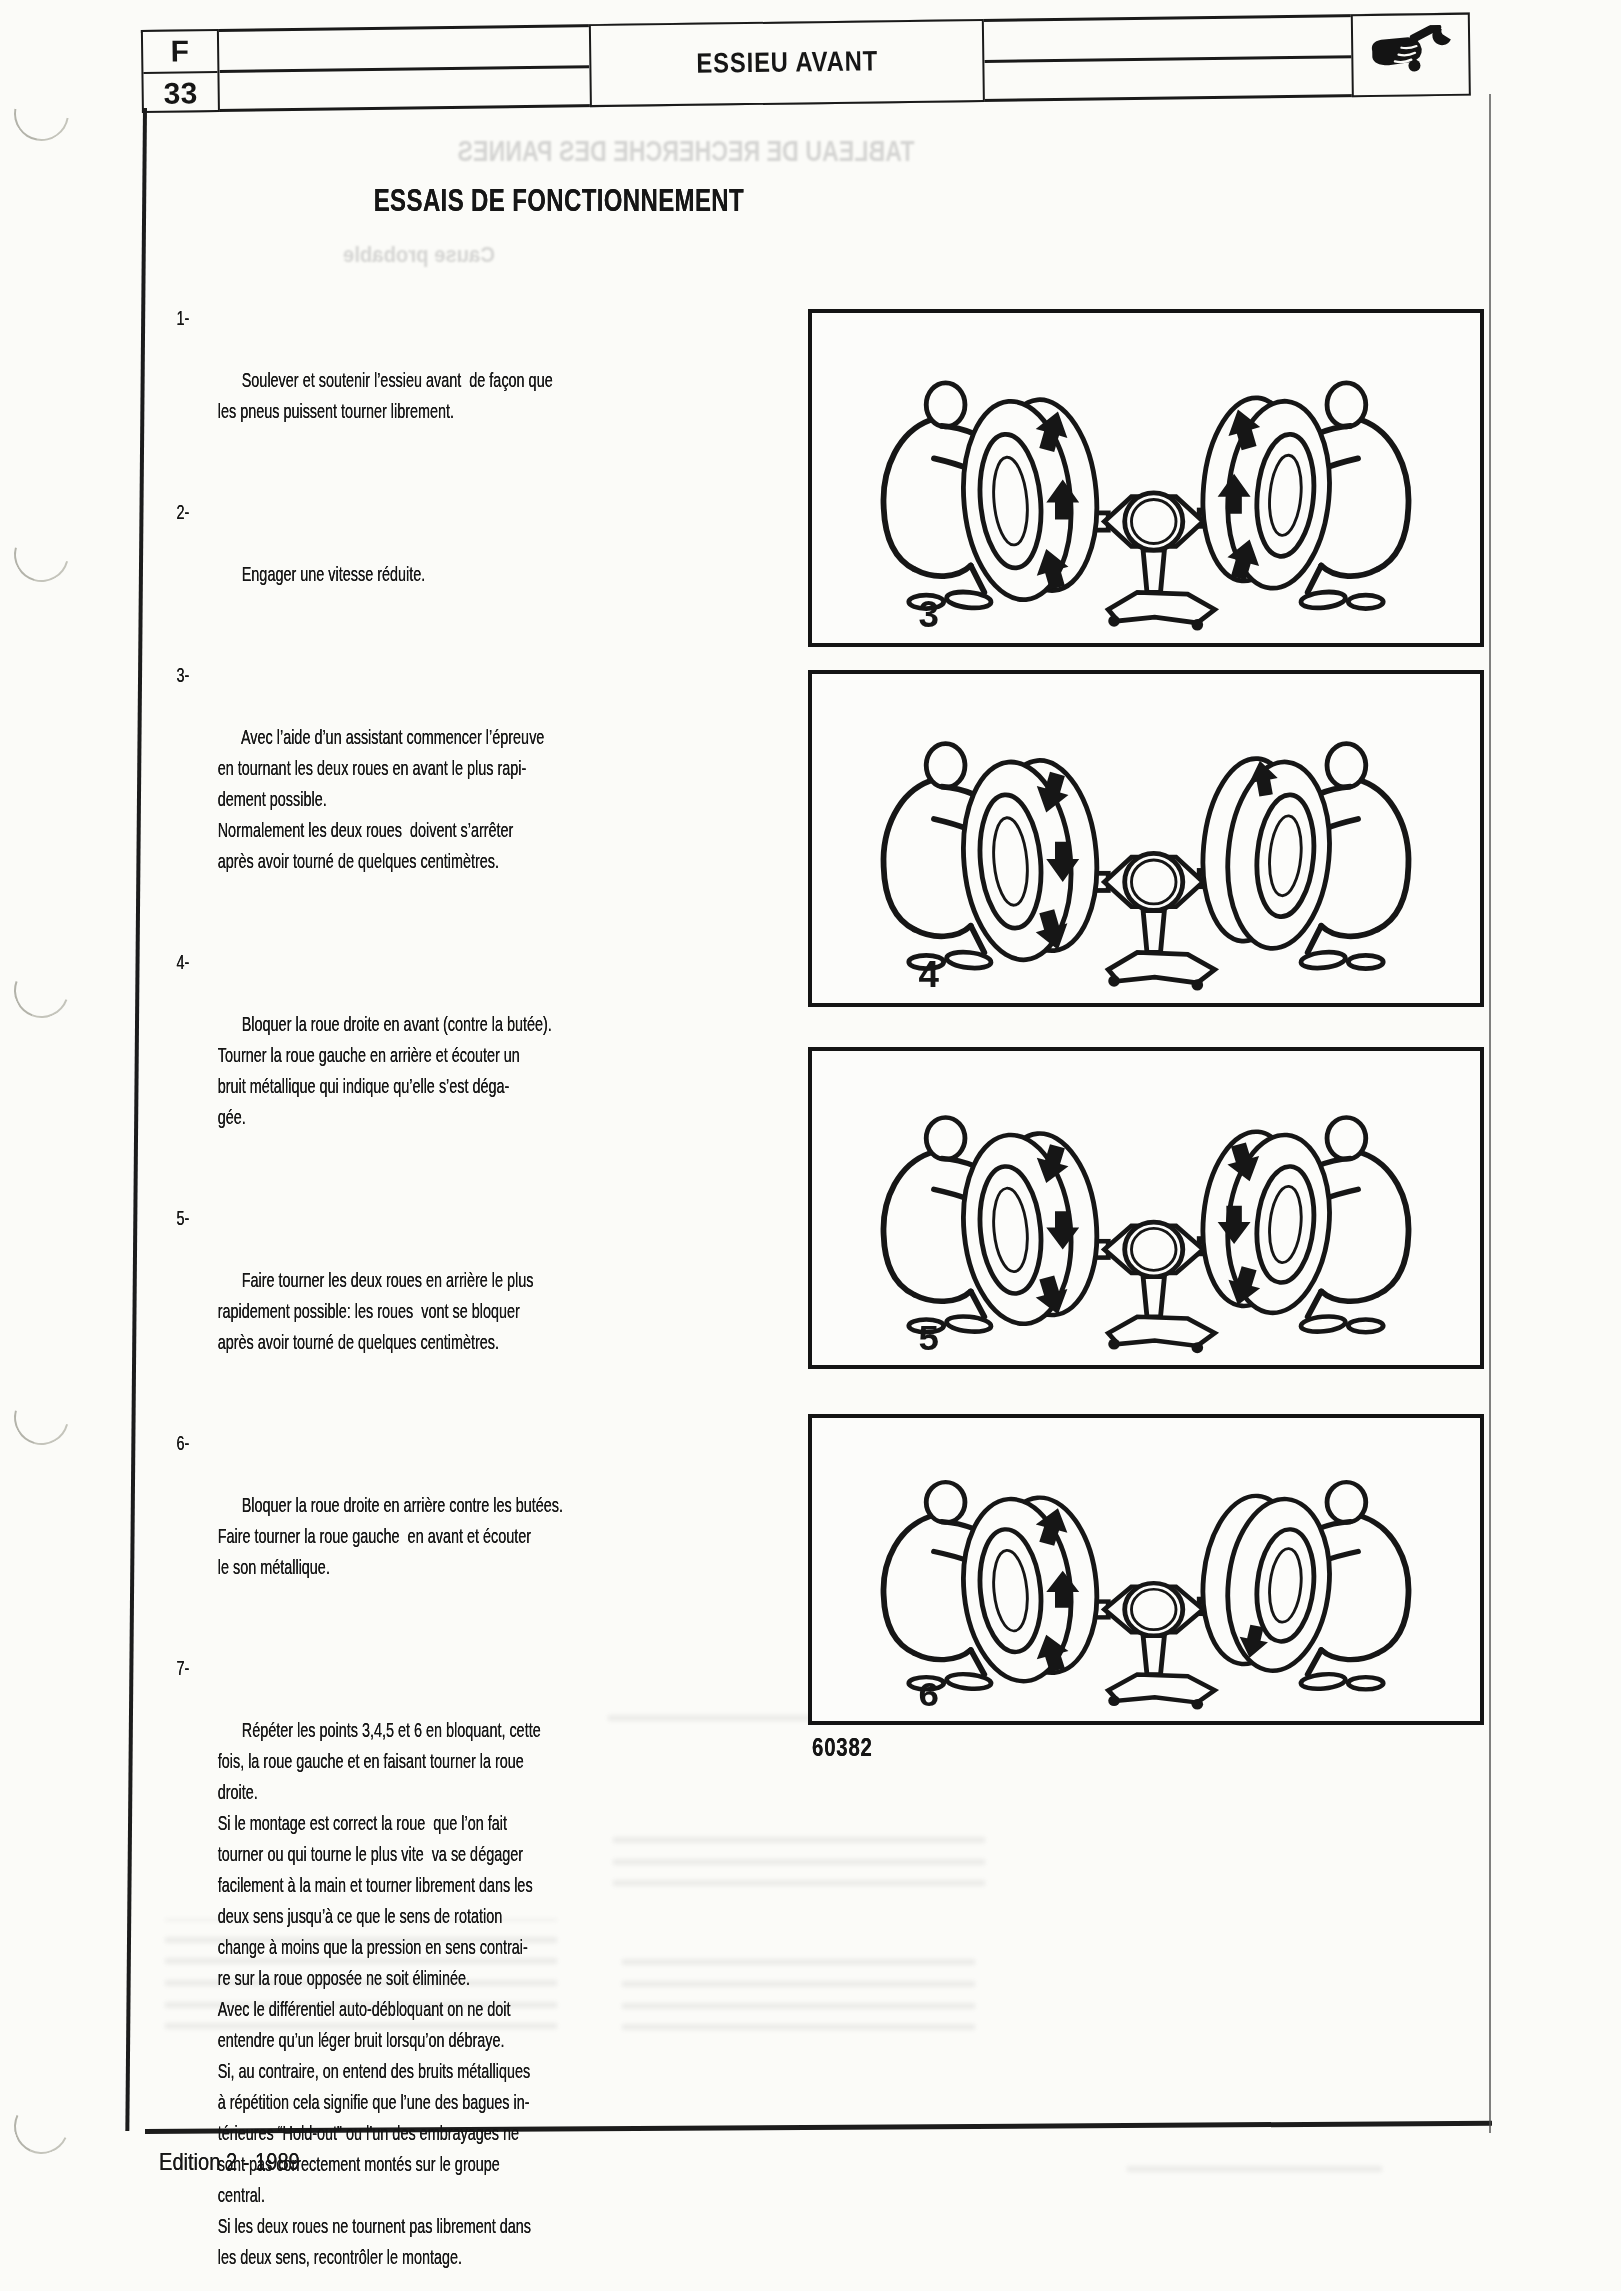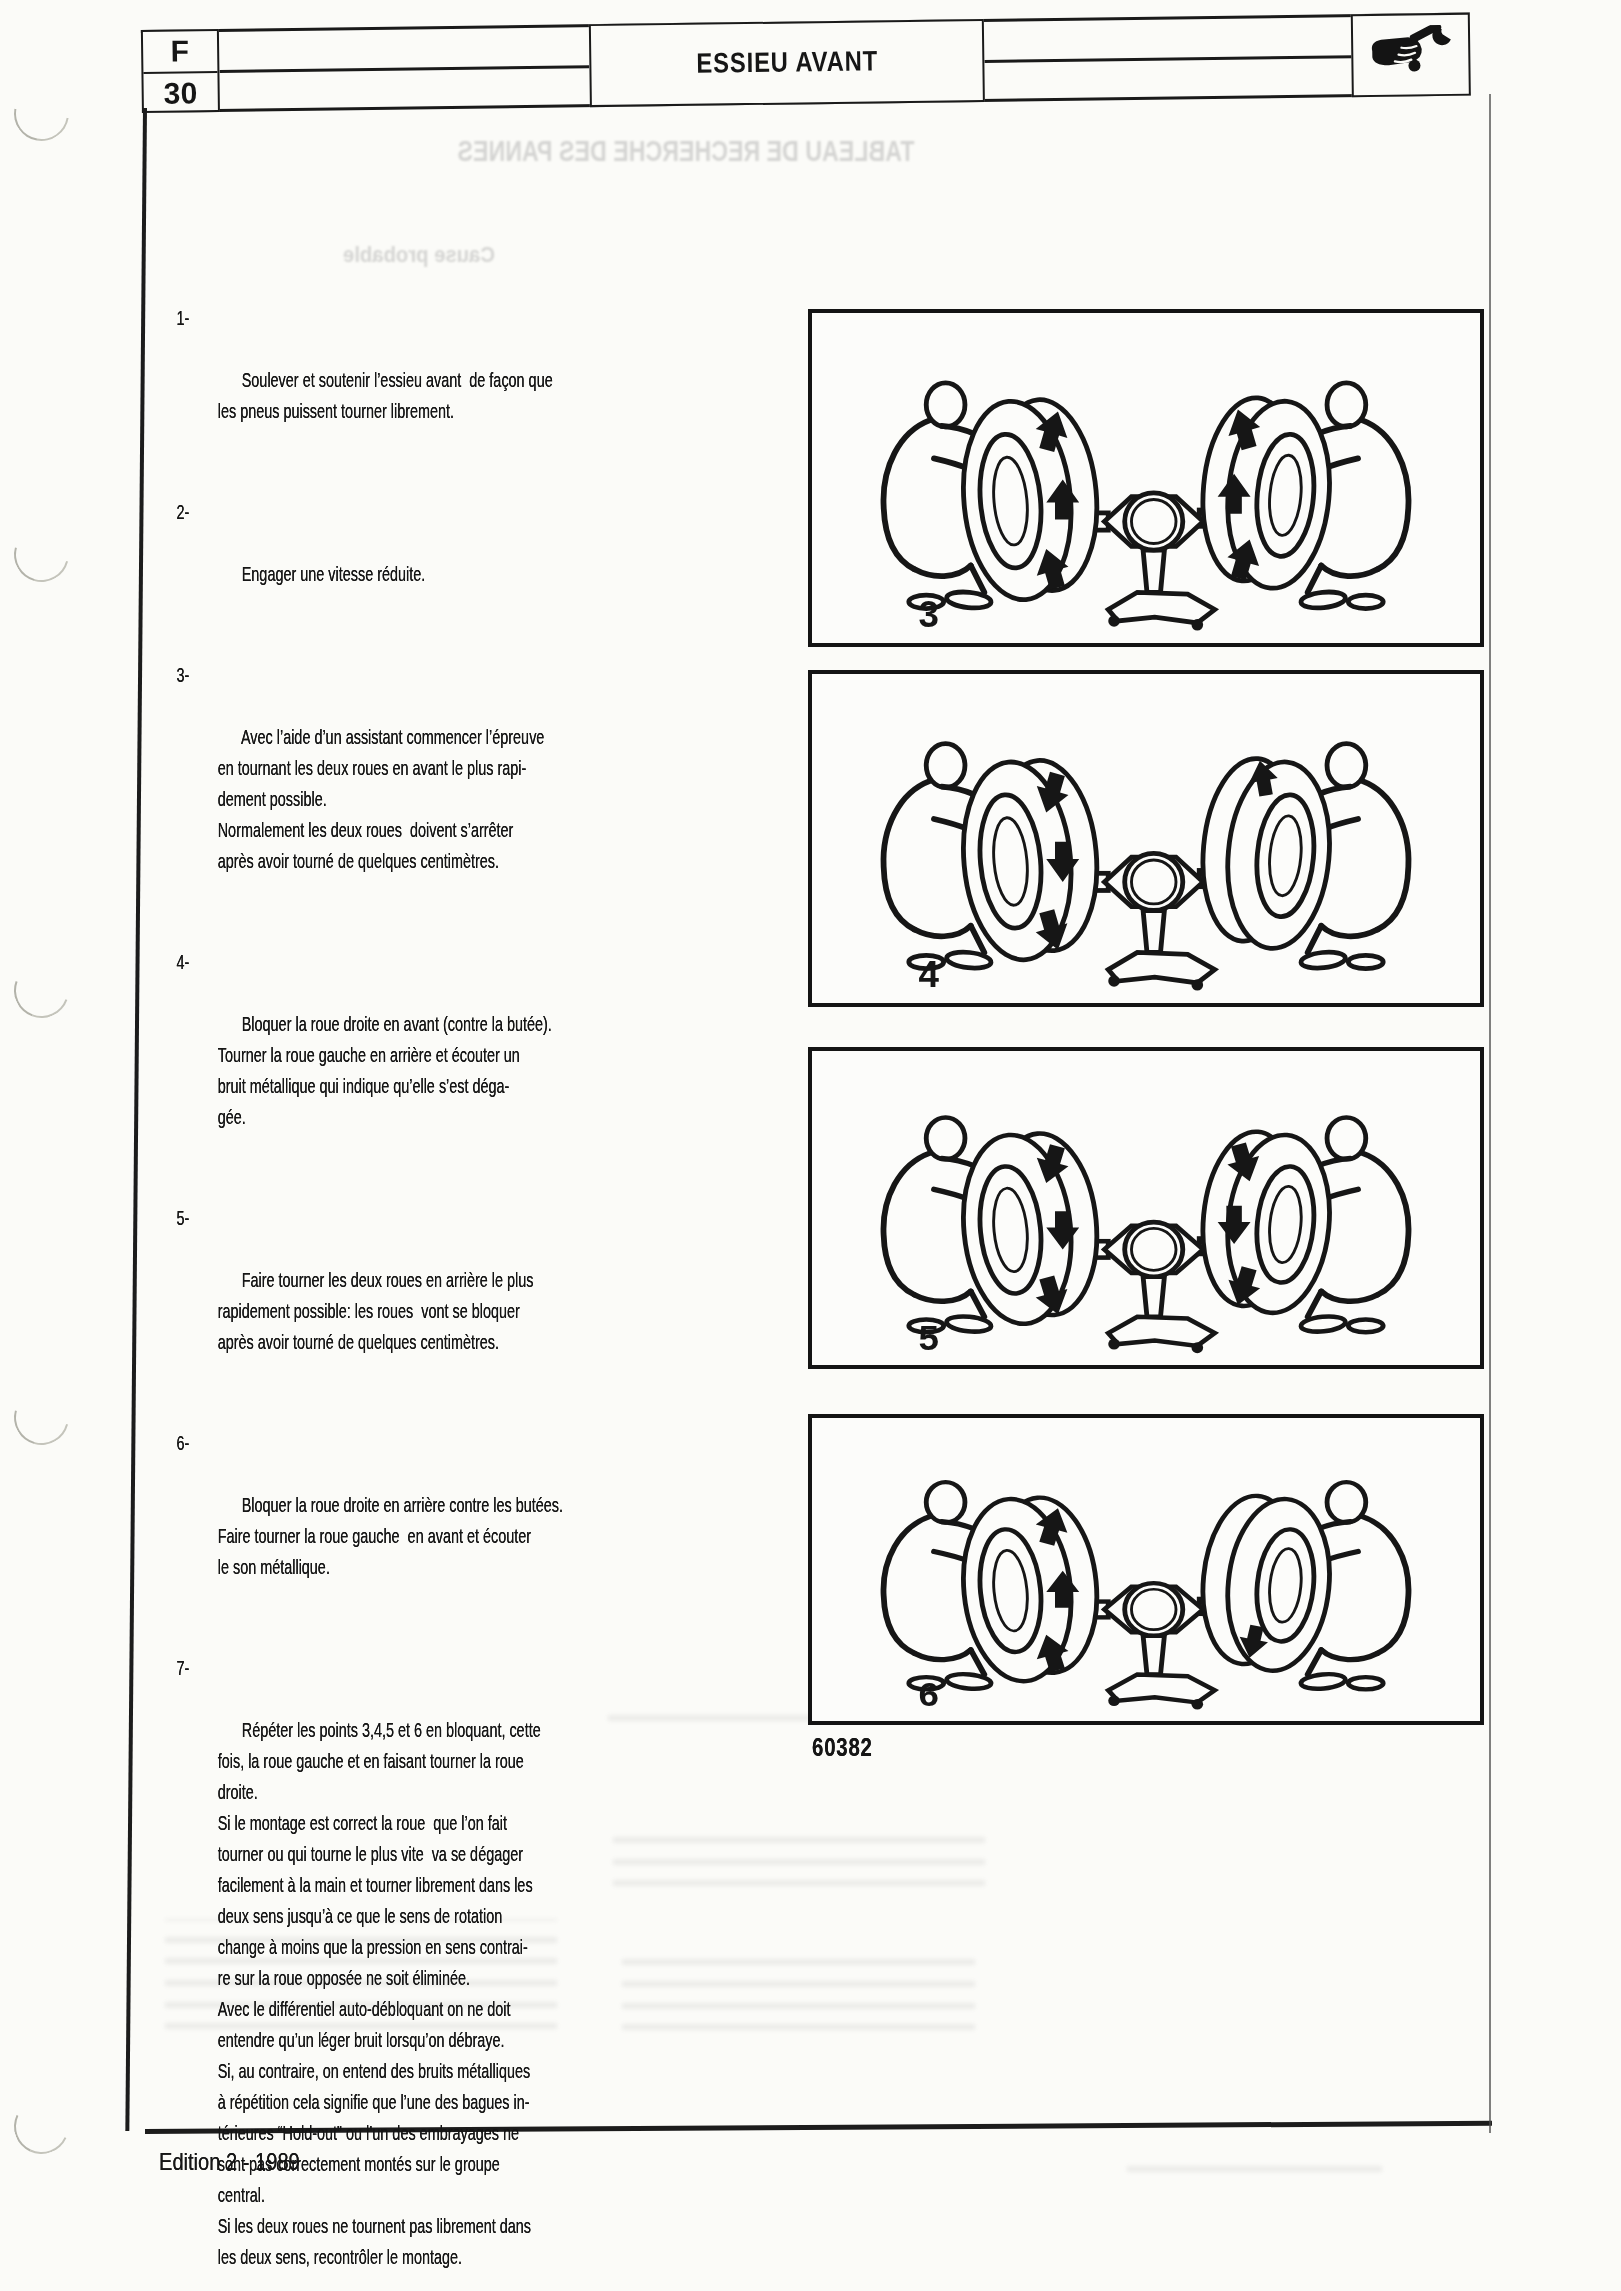--- a/index.html
+++ b/index.html
@@ -72,21 +72,21 @@
 <div class="page">
 
   <div class="header">
     <div class="h-line h-top"></div>
     <div class="h-line h-mid-a"></div>
     <div class="h-line h-mid-b"></div>
     <div class="h-line h-bot"></div>
 
     <div class="h-cell cell-code">
       <div class="row first">F</div>
-      <div class="row">30</div>
+      <div class="row">33</div>
     </div>
 
     <div class="h-cell cell-title">
       <span>ESSIEU AVANT</span>
     </div>
 
     <div class="h-cell cell-icon">
       <span>
         <svg width="90" height="55" viewBox="0 0 120 70" aria-hidden="true">
           <g fill="#141414">
@@ -116,20 +116,23 @@
   <div class="smudge" style="left:165px;top:1919px;width:392px;height:116px;"></div>
   <div class="smudge" style="left:622px;top:1946px;width:353px;height:90px;"></div>
   <div class="smudge" style="left:1127px;top:2152px;width:255px;height:25.5px;"></div>
 
   <div class="punch" style="top:86px;transform:rotate(-35deg);"></div>
   <div class="punch" style="top:527px;transform:rotate(-30deg);"></div>
   <div class="punch" style="top:963px;transform:rotate(-25deg);"></div>
   <div class="punch" style="top:1390px;transform:rotate(-30deg);"></div>
   <div class="punch" style="top:2099px;transform:rotate(-20deg);"></div>
 
+  <div class="main-title">
+    <span>ESSAIS DE FONCTIONNEMENT</span>
+  </div>
 
   <div class="steps" id="steps">
     <div class="step">
       <span class="num">1-</span>
       <span class="txt">Soulever et soutenir l’essieu avant  de façon que
 les pneus puissent tourner librement.</span>
     </div>
 
     <div class="step">
       <span class="num">2-</span>

